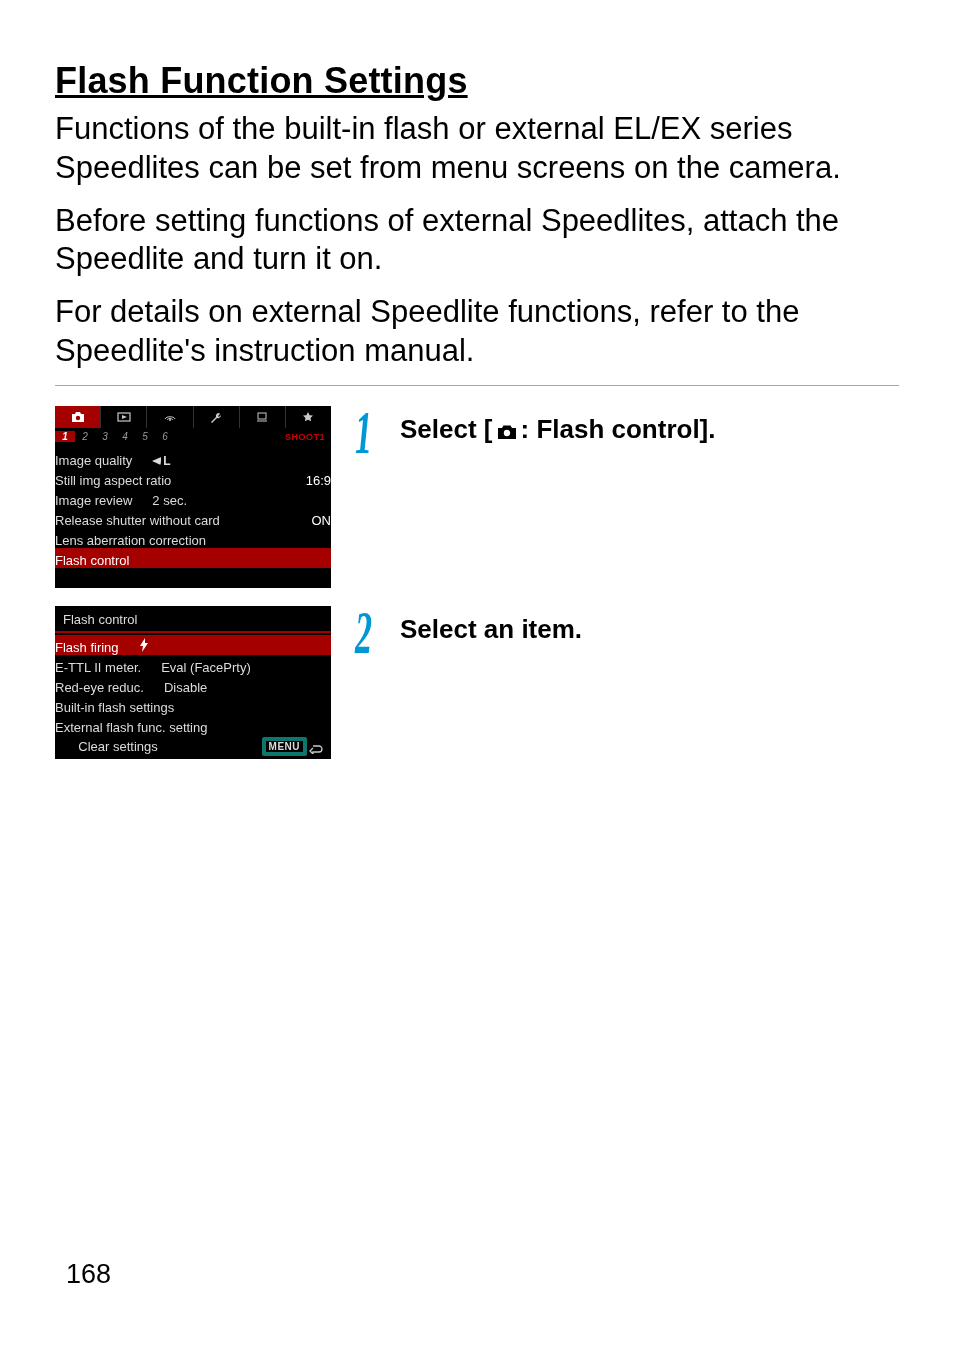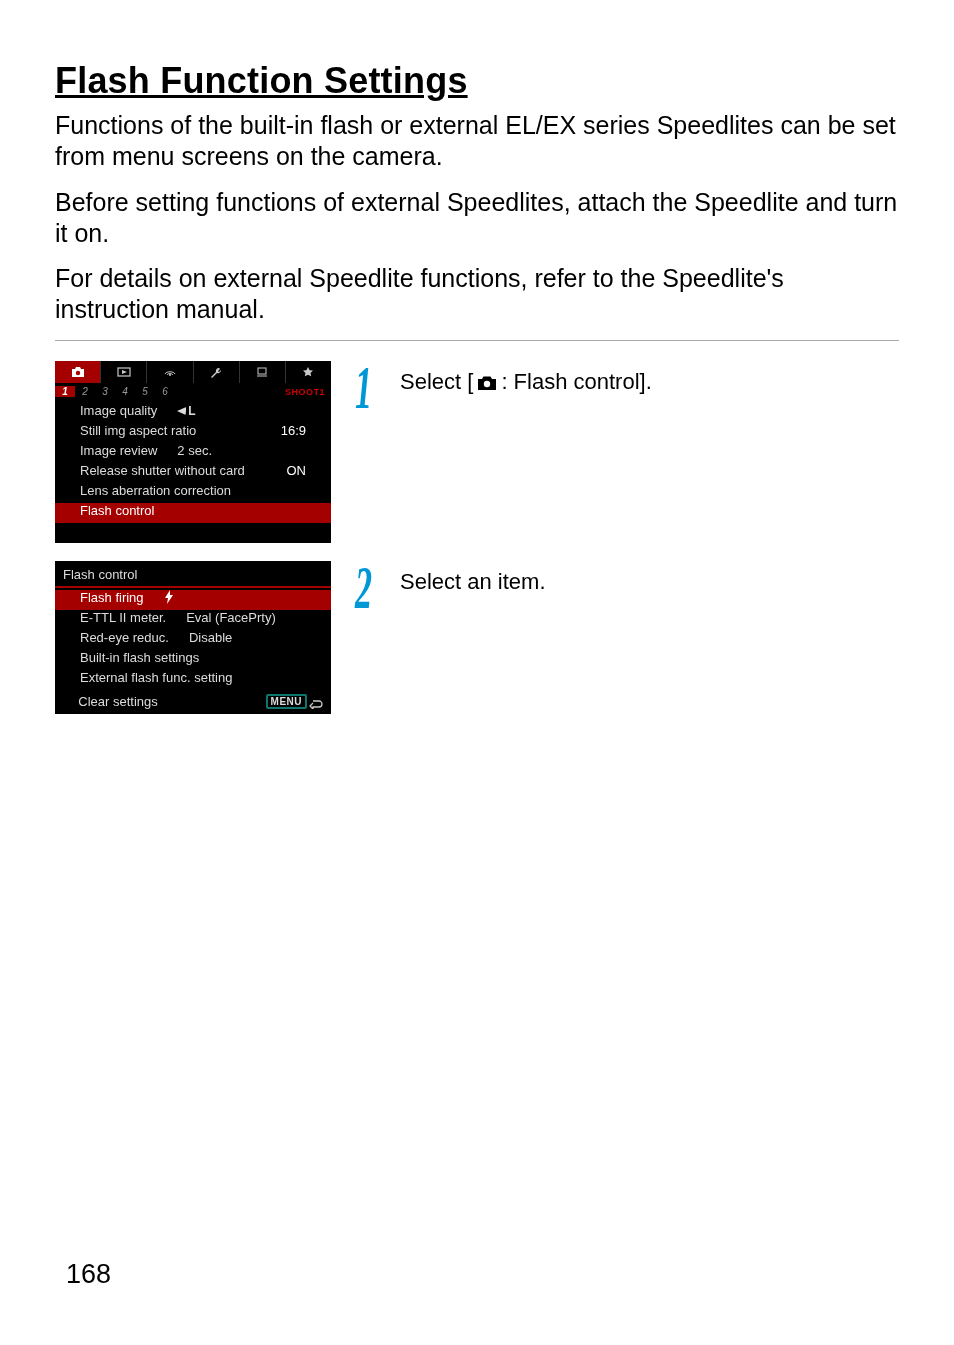--- a/index.html
+++ b/index.html
@@ -19,21 +19,21 @@
     padding: 60px 55px 50px 55px;
   }
   h1.title {
     font-size: 36px;
     font-weight: 700;
     margin: 0 0 8px 0;
     letter-spacing: 0.2px;
     text-decoration: underline;
   }
   .intro {
-    font-size: 25px;
+    font-size: 31px;
     line-height: 1.25;
     margin: 0 0 14px 0;
   }
   .hr {
     height: 1px;
     background: #a9a9a9;
     margin: 6px 0 20px 0;
   }
 
   .step-row {
@@ -56,22 +56,22 @@
     font-family: "Times New Roman", Times, serif;
     font-style: italic;
     font-weight: 700;
     color: #0097d6;
     font-size: 62px;
     line-height: 0.8;
     transform: scaleX(0.55);
     transform-origin: left top;
   }
   .step-text {
-    font-size: 22px;
-    font-weight: 400;
+    font-size: 26px;
+    font-weight: 700;
     margin-top: 6px;
   }
   .step-text .cam-icon {
     display: inline-block;
     vertical-align: -2px;
     margin: 0 3px;
   }
 
   
   .cam {
@@ -129,24 +129,24 @@
     color: #c00;
     font-weight: 700;
     letter-spacing: 0.5px;
   }
 
   .cam .rows {
     padding-top: 2px;
   }
   .cam .row {
     display: flex;
-    align-items: flex-start;
+    align-items: flex-end;
     height: 20px;
     font-size: 13px;
-    padding: 0 25px;
+    padding: 0 0;
     color: #dcdcdc;
   }
   .cam .row .label { flex: 0 0 auto; }
   .cam .row .val {
     flex: 1 1 auto;
     text-align: right;
     color: #ffffff;
   }
   .cam .row .valmid {
     padding-left: 20px;
@@ -184,21 +184,21 @@
     flex: 0 0 110px;
     text-align: center;
   }
   .cam .footer .spacer { flex: 1; }
   .cam .footer .menu-btn {
     display: inline-flex;
     align-items: center;
     gap: 2px;
   }
   .cam .footer .menu-box {
-    border: 2px solid #0f766e;
+    border: 4px solid #0f766e;
     padding: 0 3px;
     font-size: 10px;
     font-weight: 700;
     border-radius: 2px;
     letter-spacing: 0.5px;
   }
   .cam .footer .return-icon svg { display: inline-block; vertical-align: middle; }
 
   .fine-sym {
     display: inline-flex;

